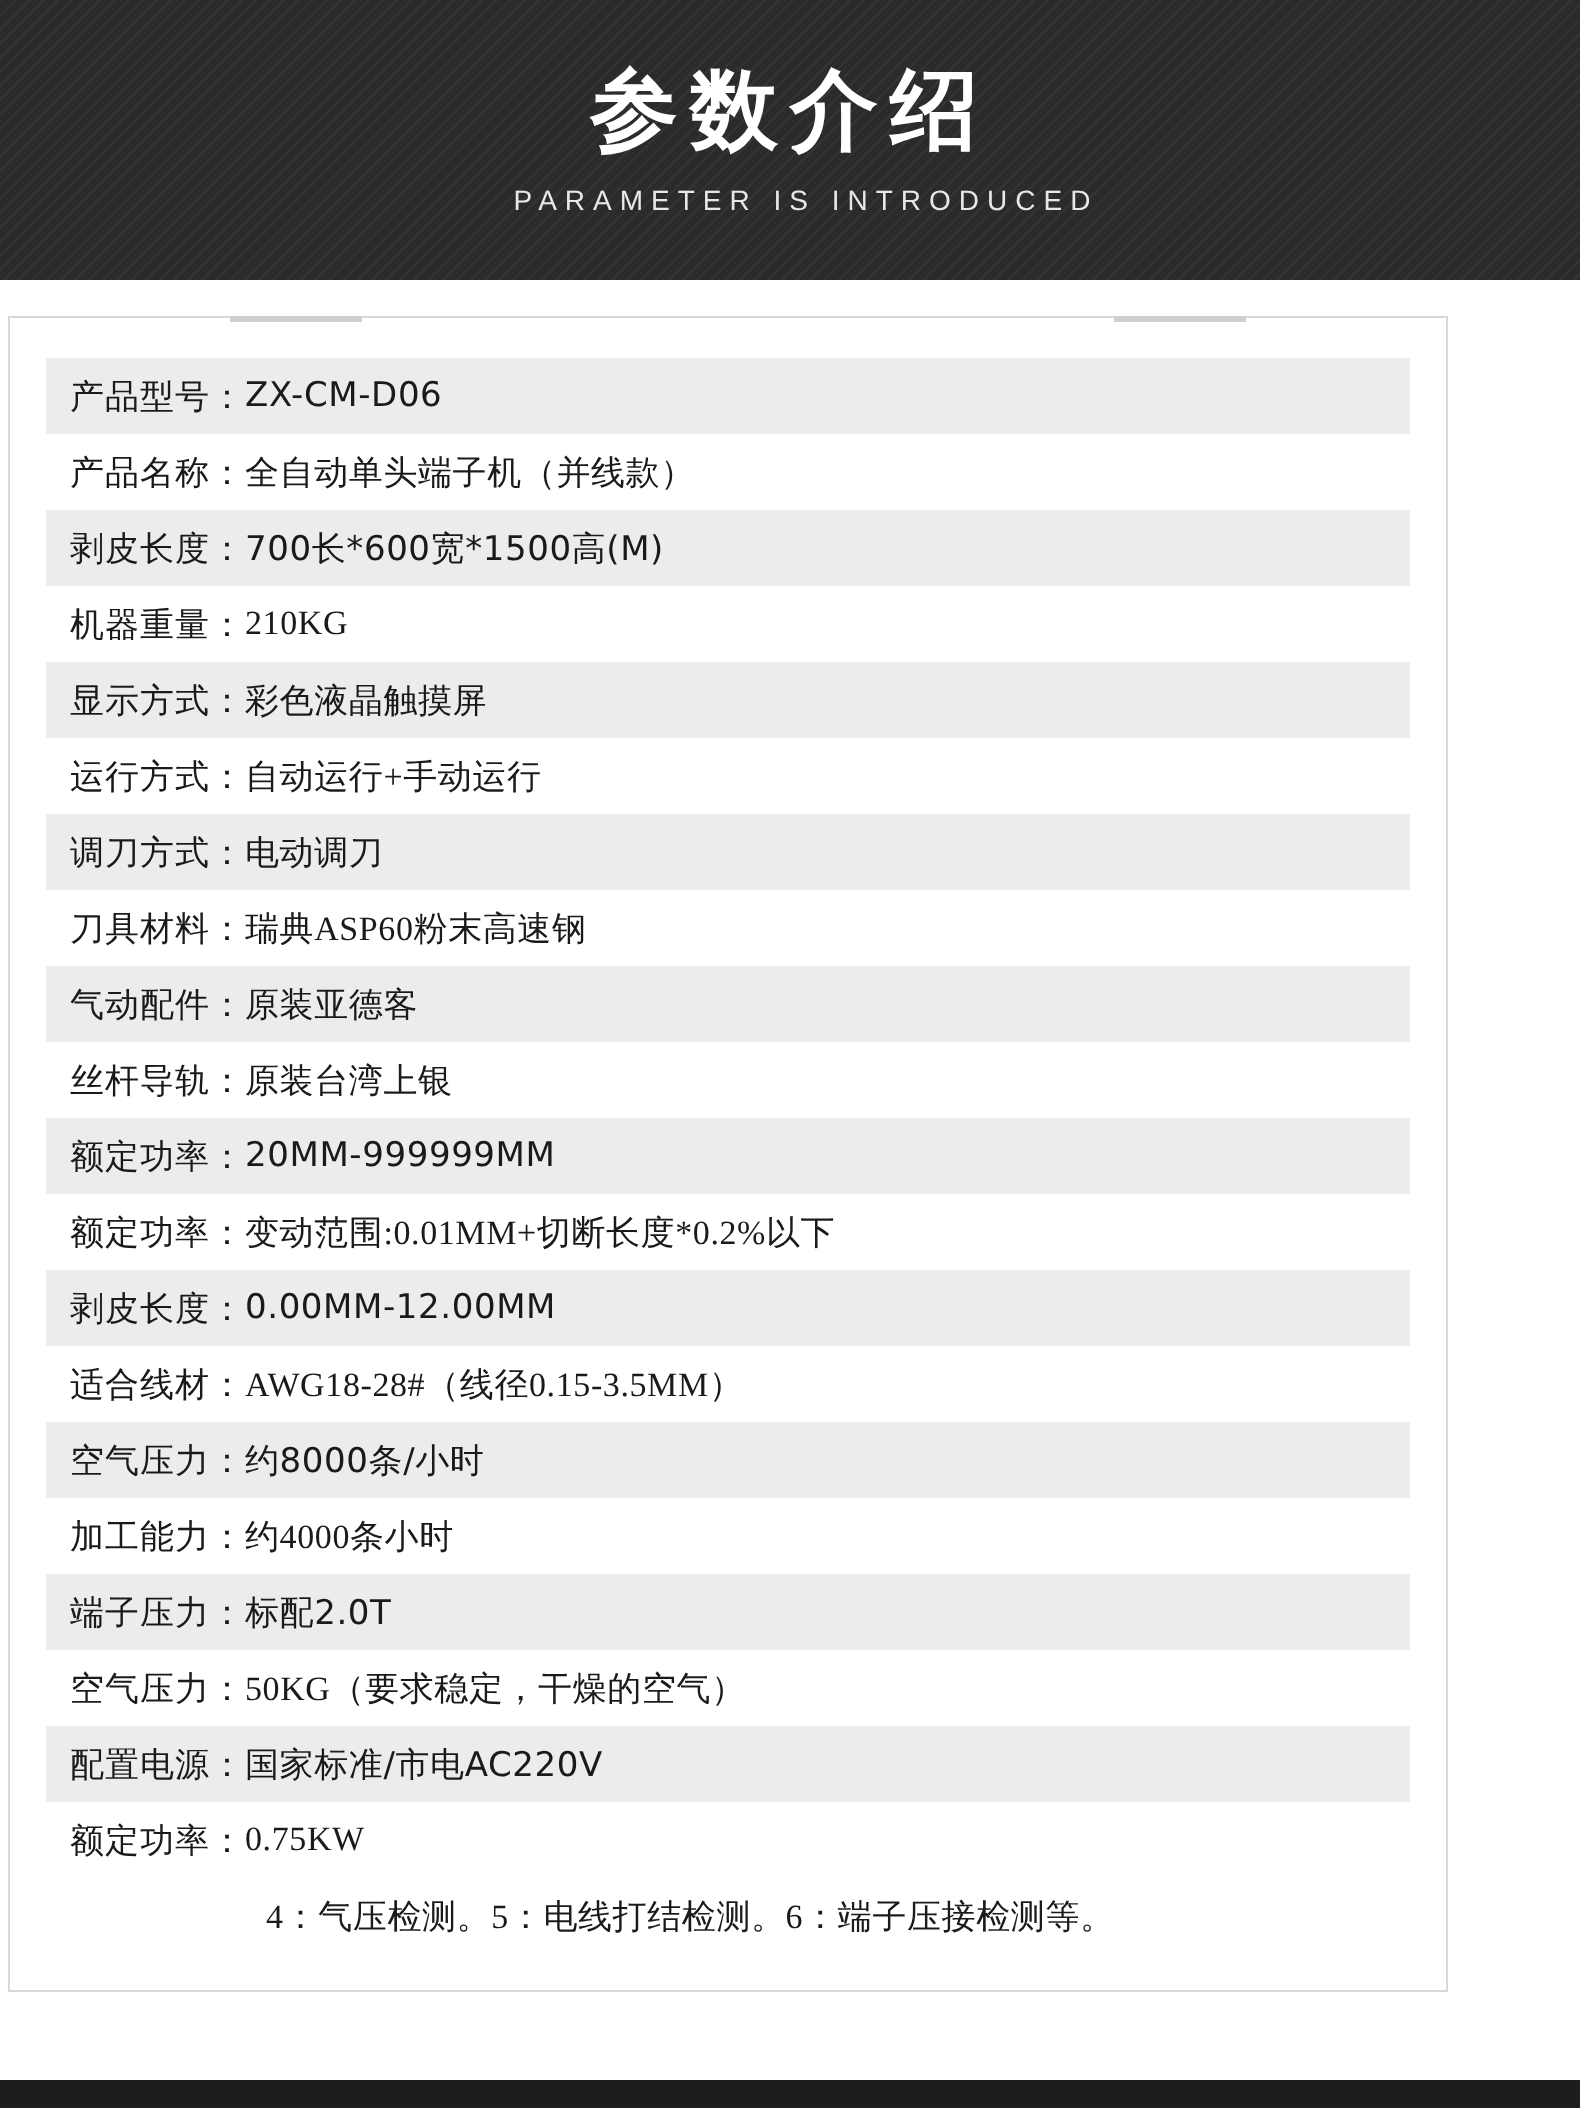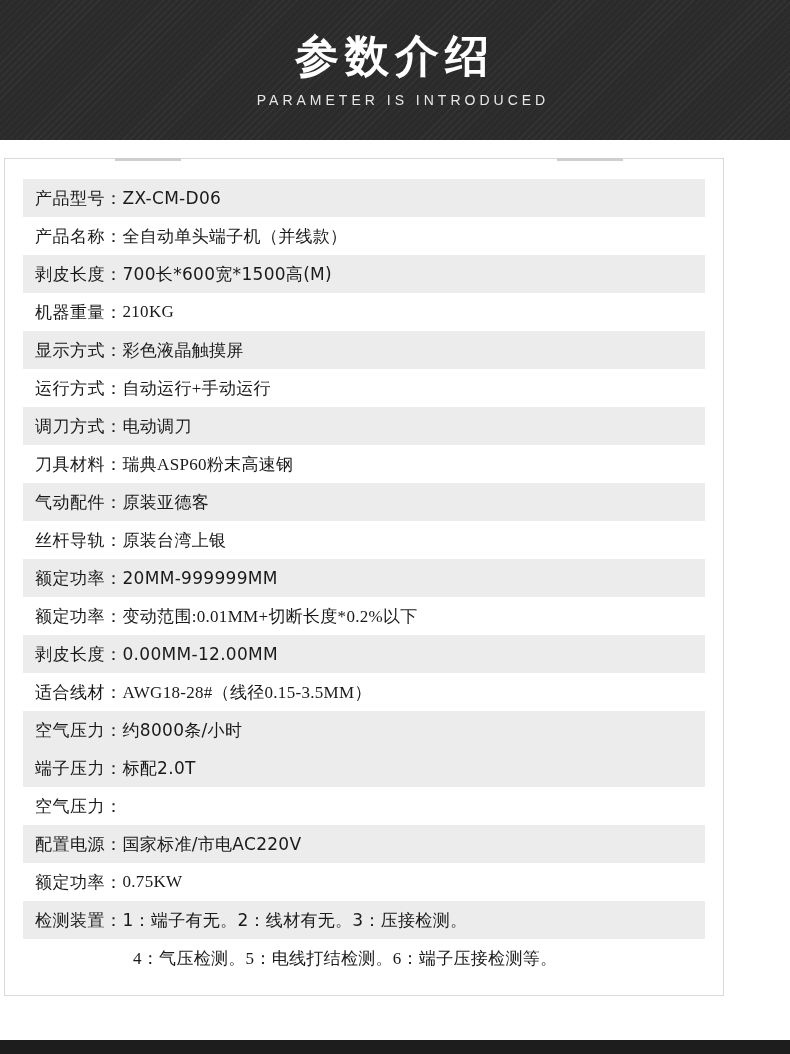--- a/index.html
+++ b/index.html
@@ -188,38 +188,39 @@
             <span class="value">0.00MM-12.00MM</span>
           </div>
           <div class="row plain">
             <span class="label">适合线材：</span>
             <span class="value">AWG18-28#（线径0.15-3.5MM）</span>
           </div>
           <div class="row shaded">
             <span class="label">空气压力：</span>
             <span class="value">约8000条/小时</span>
           </div>
+          <div class="row plain">
+            <span class="label">加工能力：</span>
+            <span class="value">约4000条小时</span>
+          </div>
           <div class="row shaded">
             <span class="label">端子压力：</span>
             <span class="value">标配2.0T</span>
           </div>
           <div class="row plain">
             <span class="label">空气压力：</span>
+            <span class="value">50KG（要求稳定，干燥的空气）</span>
           </div>
           <div class="row shaded">
             <span class="label">配置电源：</span>
             <span class="value">国家标准/市电AC220V</span>
           </div>
           <div class="row plain">
             <span class="label">额定功率：</span>
             <span class="value">0.75KW</span>
-          </div>
-          <div class="row shaded">
-            <span class="label">检测装置：</span>
-            <span class="value">1：端子有无。2：线材有无。3：压接检测。</span>
           </div>
           <div class="row plain continuation">
             <span class="full">4：气压检测。5：电线打结检测。6：端子压接检测等。</span>
           </div>
         </div>
     </div>
   </div>
 
   <div class="bottom-strip"></div>
 </div>

